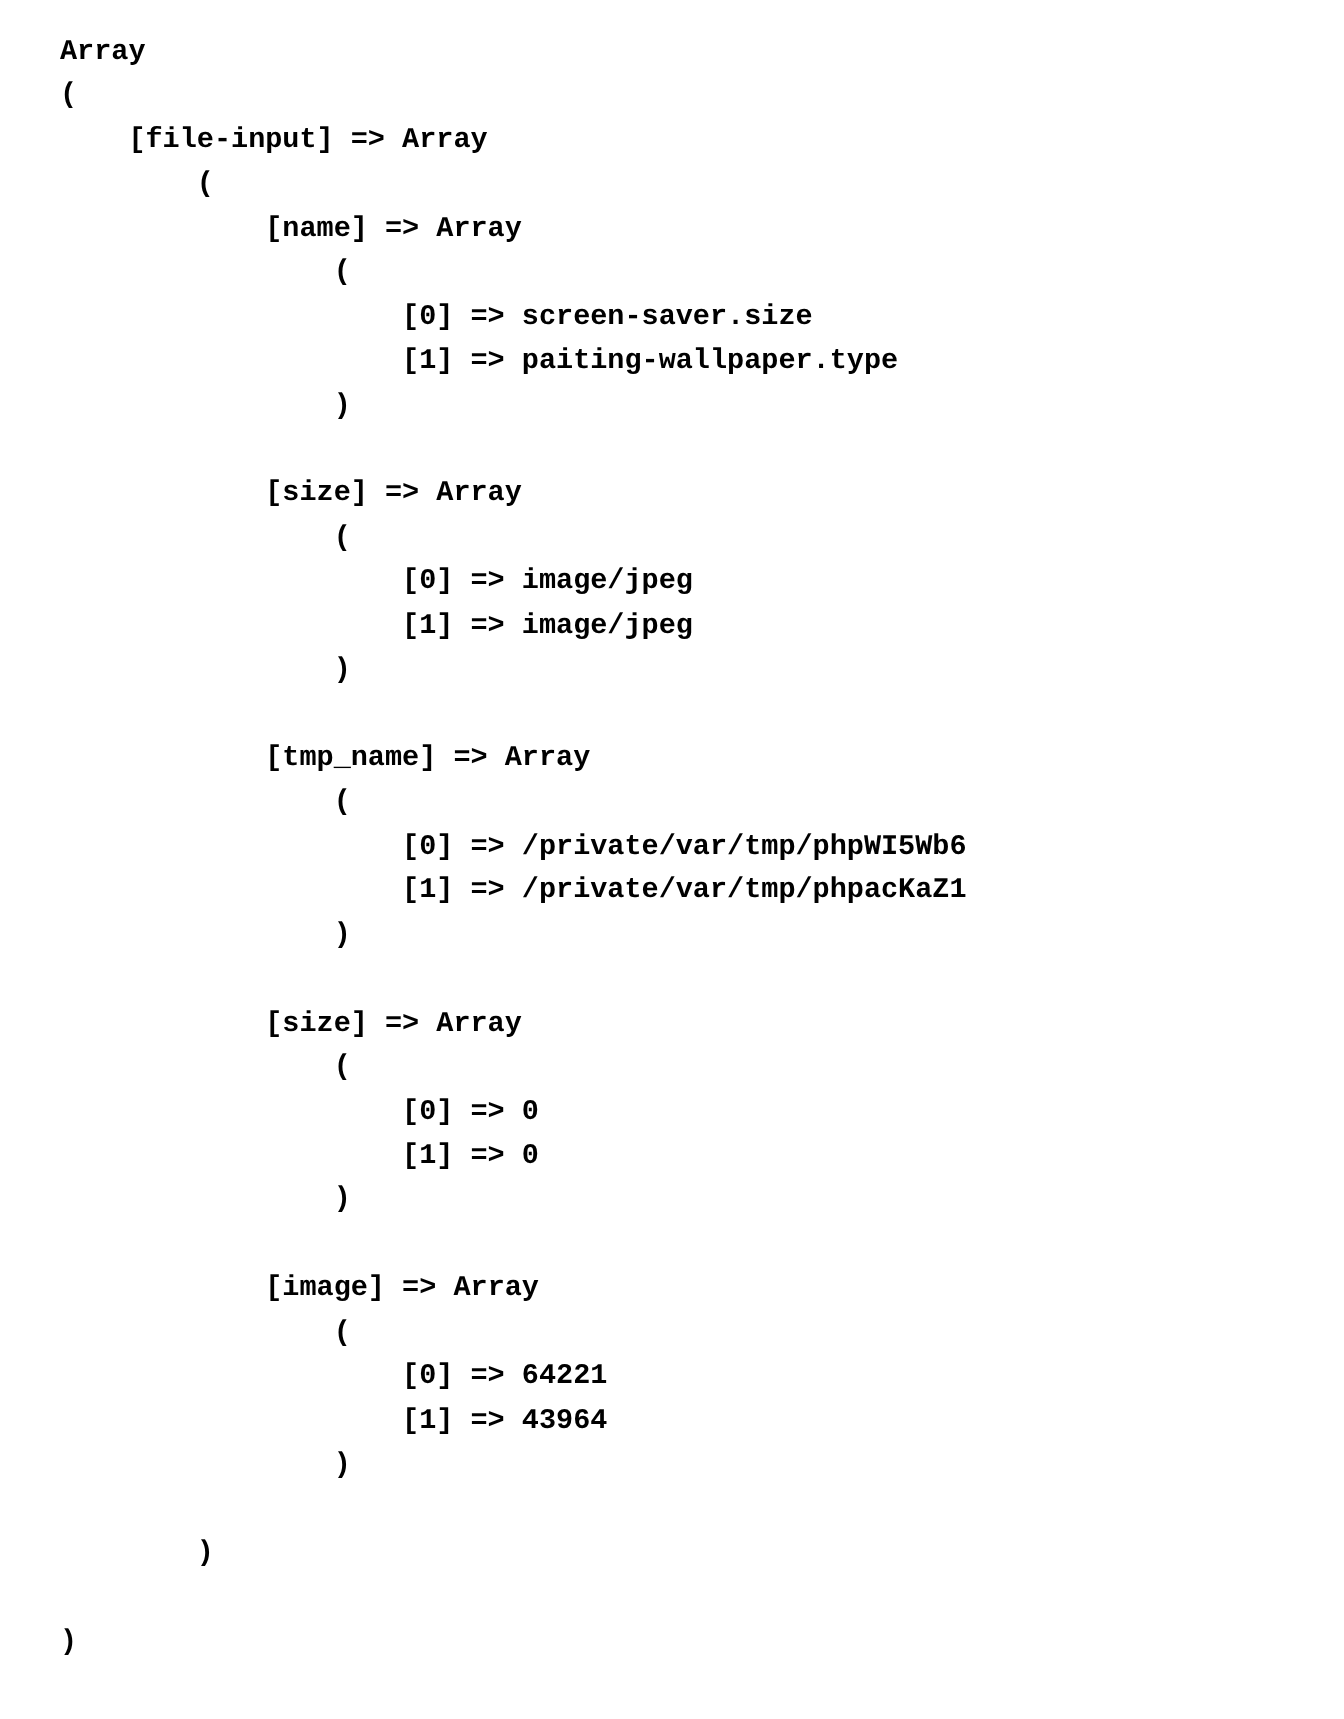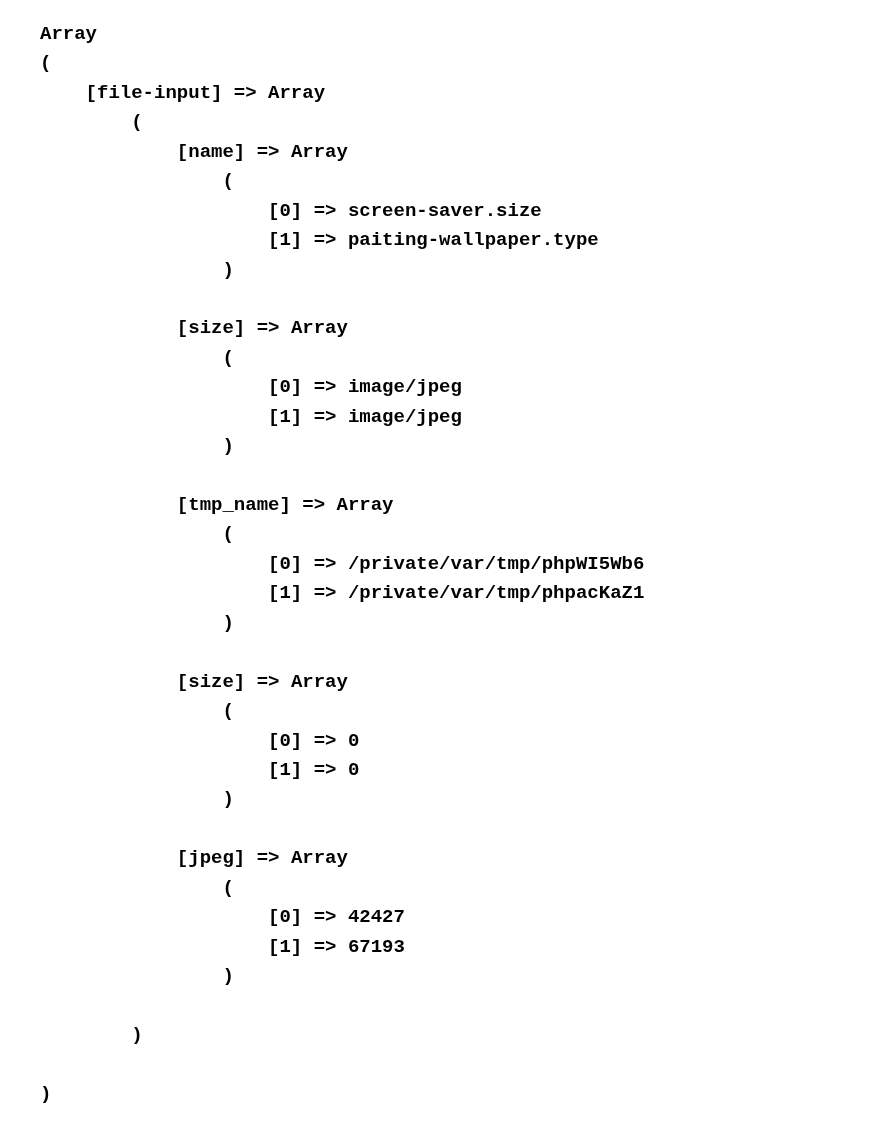--- a/index.html
+++ b/index.html
@@ -44,22 +44,22 @@
                     <span>[0]</span> <span>=&gt;</span> <span>/private/var/tmp/phpWI5Wb6</span>
                     <span>[1]</span> <span>=&gt;</span> <span>/private/var/tmp/phpacKaZ1</span>
                 <span>)</span>
 
             <span>[size]</span> <span>=&gt;</span> <span>Array</span>
                 <span>(</span>
                     <span>[0]</span> <span>=&gt;</span> <span>0</span>
                     <span>[1]</span> <span>=&gt;</span> <span>0</span>
                 <span>)</span>
 
-            <span>[jpeg]</span> <span>=&gt;</span> <span>Array</span>
+            <span>[image]</span> <span>=&gt;</span> <span>Array</span>
                 <span>(</span>
-                    <span>[0]</span> <span>=&gt;</span> <span>42427</span>
-                    <span>[1]</span> <span>=&gt;</span> <span>67193</span>
+                    <span>[0]</span> <span>=&gt;</span> <span>64221</span>
+                    <span>[1]</span> <span>=&gt;</span> <span>43964</span>
                 <span>)</span>
 
         <span>)</span>
 
 <span>)</span>
 </pre>
 
 </body></html>

